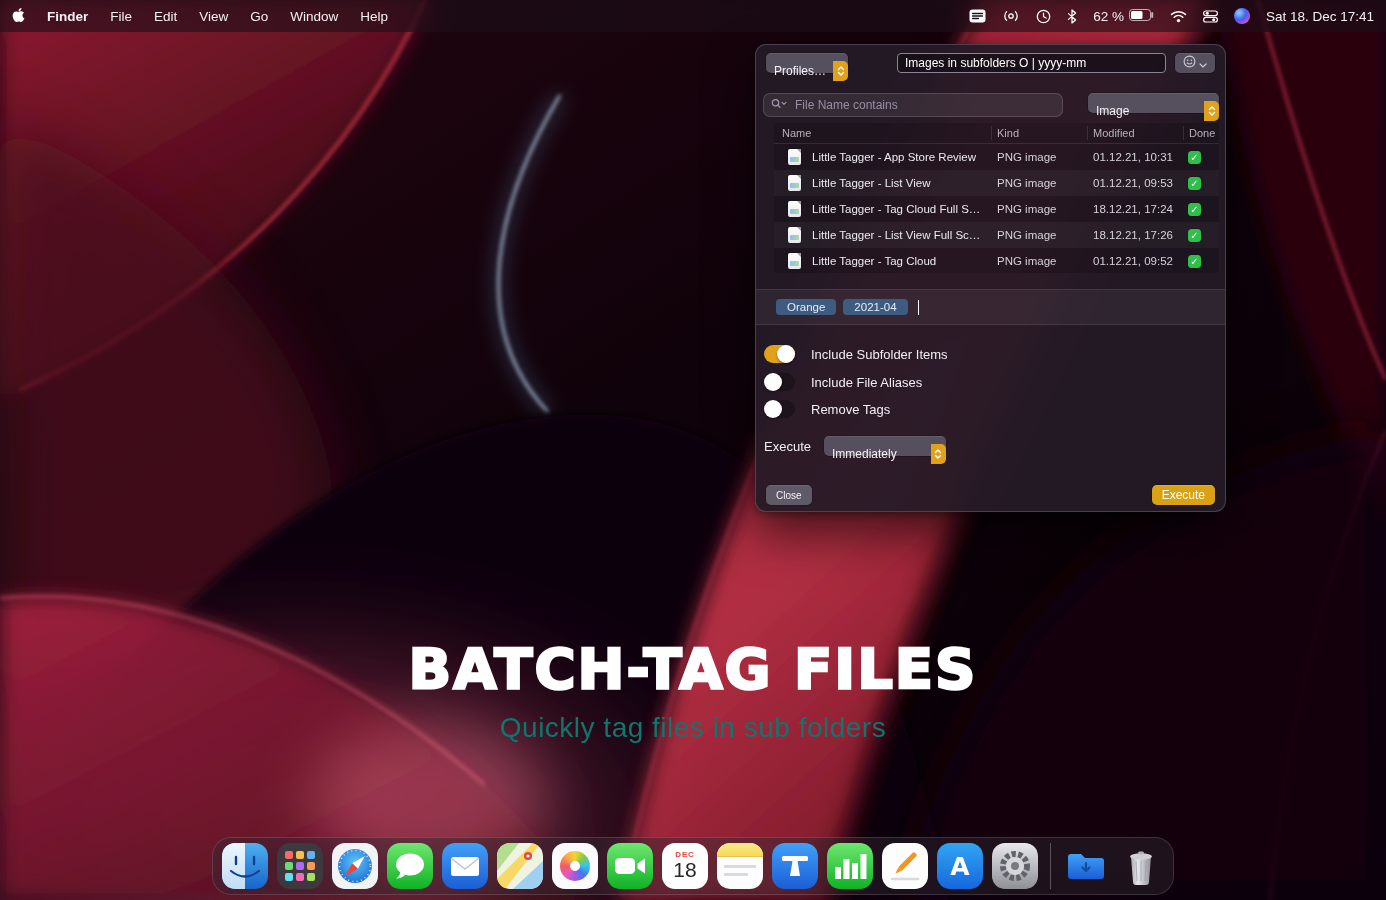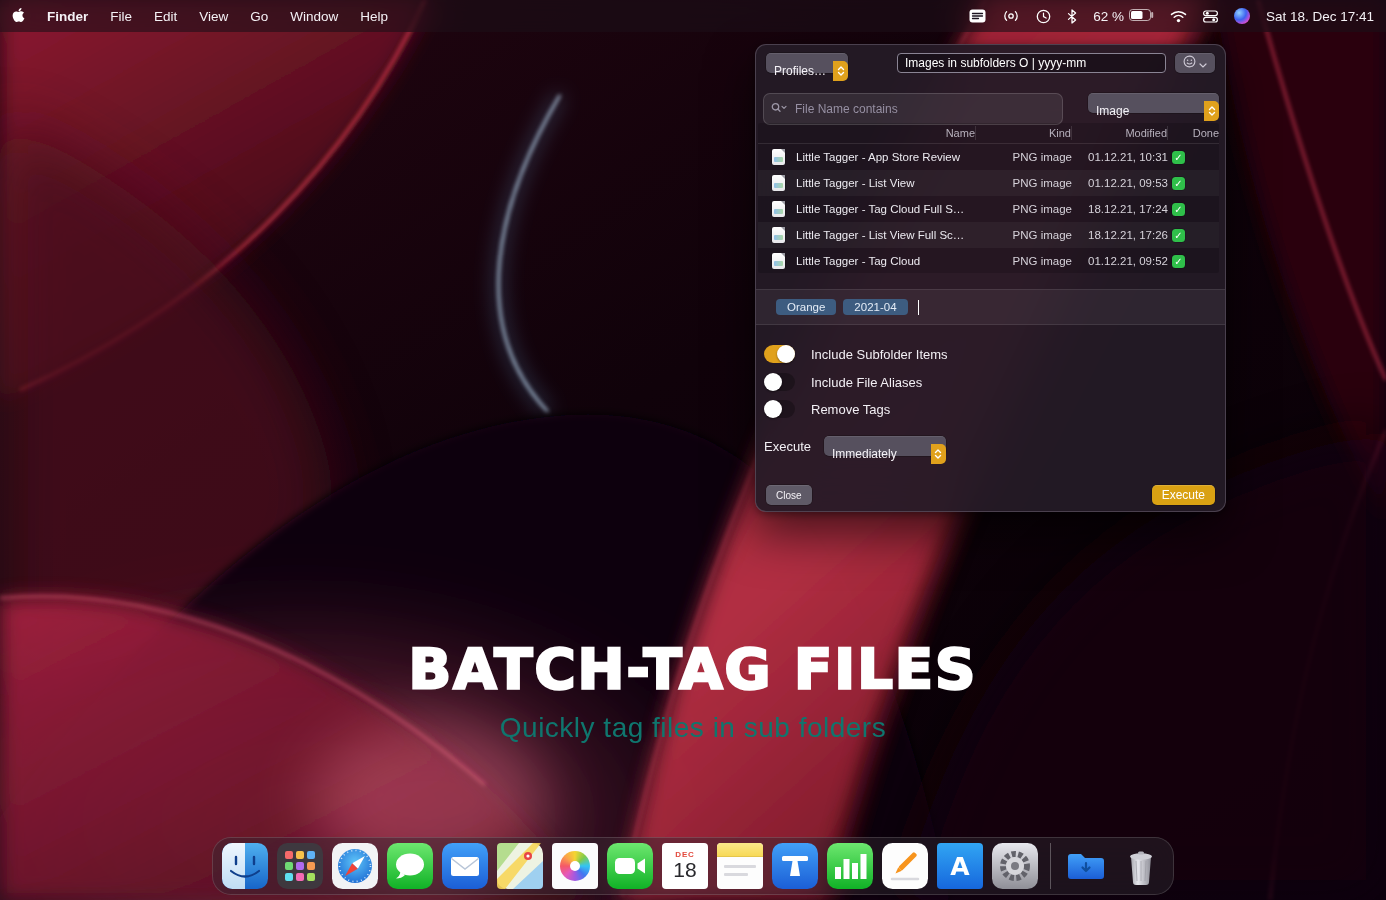--- a/index.html
+++ b/index.html
@@ -32,28 +32,28 @@
   .popup-btn .lbl{margin-right:7px;white-space:nowrap;overflow:hidden;}
   .stepper{width:15px;height:20px;margin-left:auto;background:#e0a11c;border-radius:0 5px 5px 0;
     display:flex;align-items:center;justify-content:center;flex:none;}
   .popup-btn.kind{width:131px;} .popup-btn.mode{width:122px;}
 
   .name-field{flex:1;height:18px;background:rgba(10,6,14,.45);border:1px solid #8a8494;border-radius:4px;
     color:#fff;font-size:12px;font-family:inherit;padding:0 7px;outline:none;margin-left:40px;}
   .emoji-btn{width:40px;height:20px;background:#56505e;border:none;border-radius:5px;display:flex;
     align-items:center;justify-content:center;gap:3px;box-shadow:0 0 0 .5px rgba(0,0,0,.4),inset 0 .5px 0 rgba(255,255,255,.18);}
 
-  .search-field{width:300px;height:32px;background:rgba(255,255,255,.08);border:1px solid rgba(255,255,255,.15);
+  .search-field{width:300px;height:24px;background:rgba(255,255,255,.08);border:1px solid rgba(255,255,255,.15);
     border-radius:7px;display:flex;align-items:center;padding:4px 7px;gap:6px;box-sizing:border-box;}
   .search-field input{flex:1;background:transparent;border:none;outline:none;color:#fff;font-size:12px;font-family:inherit;}
   .search-field input::placeholder{color:#968fa2;}
 
   
-  .tablewrap{position:absolute;left:2px;right:6px;top:78px;height:150px;background:rgba(0,0,0,.16);
-    border-radius:2px;overflow:hidden;text-align:right;}
+  .tablewrap{position:absolute;left:18px;right:6px;top:78px;height:150px;background:rgba(0,0,0,.16);
+    border-radius:2px;overflow:hidden;}
   .thead{display:grid;grid-template-columns:218px 96px 96px 1fr;height:20px;align-items:center;
     color:#b7b1bd;font-size:11px;border-bottom:1px solid rgba(255,255,255,.1);}
   .thead span{padding-left:8px;height:14px;line-height:14px;border-right:1px solid rgba(255,255,255,.12);}
   .thead span:nth-child(2),.thead span:nth-child(3),.thead span:nth-child(4){padding-left:5px;}
   .thead span:last-child{border-right:none;}
   .trow{display:grid;grid-template-columns:218px 96px 96px 1fr;height:26px;align-items:center;font-size:11.5px;}
   .trow:nth-child(even){background:rgba(255,255,255,.045);}
   .cell-name{display:flex;align-items:center;gap:11px;padding-left:14px;overflow:hidden;white-space:nowrap;color:#eceaf0;}
   .cell-kind,.cell-mod{padding-left:5px;color:#d6d2da;white-space:nowrap;}
   .cell-done{padding-left:4px;}
@@ -98,21 +98,21 @@
   
   #hero{position:absolute;left:0;right:0;top:638px;text-align:center;z-index:5;pointer-events:none;}
   .hero-title{font-family:"DejaVu Sans",sans-serif;font-weight:bold;font-size:56px;color:#fff;
     letter-spacing:2px;-webkit-text-stroke:2.6px #fff;line-height:1.1;}
   .hero-sub{margin-top:12px;font-size:28px;color:#0f766e;letter-spacing:.5px;}
 
   
   #dock{position:absolute;bottom:5px;left:50%;transform:translateX(-50%);display:flex;align-items:center;
     gap:9px;padding:5px 9px;background:rgba(48,42,52,.42);backdrop-filter:blur(22px);
     border:1px solid rgba(255,255,255,.14);border-radius:19px;z-index:25;}
-  .dicon{width:46px;height:46px;border-radius:4px;position:relative;flex:none;overflow:hidden;}
+  .dicon{width:46px;height:46px;border-radius:13px;position:relative;flex:none;overflow:hidden;}
   .dicon svg{position:absolute;inset:0;width:46px;height:46px;}
   .dock-sep{width:1px;height:46px;background:rgba(255,255,255,.28);margin:0 3px;flex:none;}
 
   .i-photos{background:#fbfbfd;}
   .i-photos::before{content:'';position:absolute;inset:8px;border-radius:50%;filter:blur(.6px);opacity:.95;
     background:conic-gradient(from -90deg,#f5515f,#fa9e42,#f5d327,#7ac943,#29c3f3,#3b6ff0,#9b51e0,#e44fb7,#f5515f);}
   .i-photos::after{content:'';position:absolute;width:10px;height:10px;left:18px;top:18px;border-radius:50%;background:#fff;}
 
   .i-cal{background:#fff;}
   .cal-mon{color:#e3493d;font-size:8px;font-weight:bold;text-align:center;margin-top:7px;letter-spacing:.8px;}

